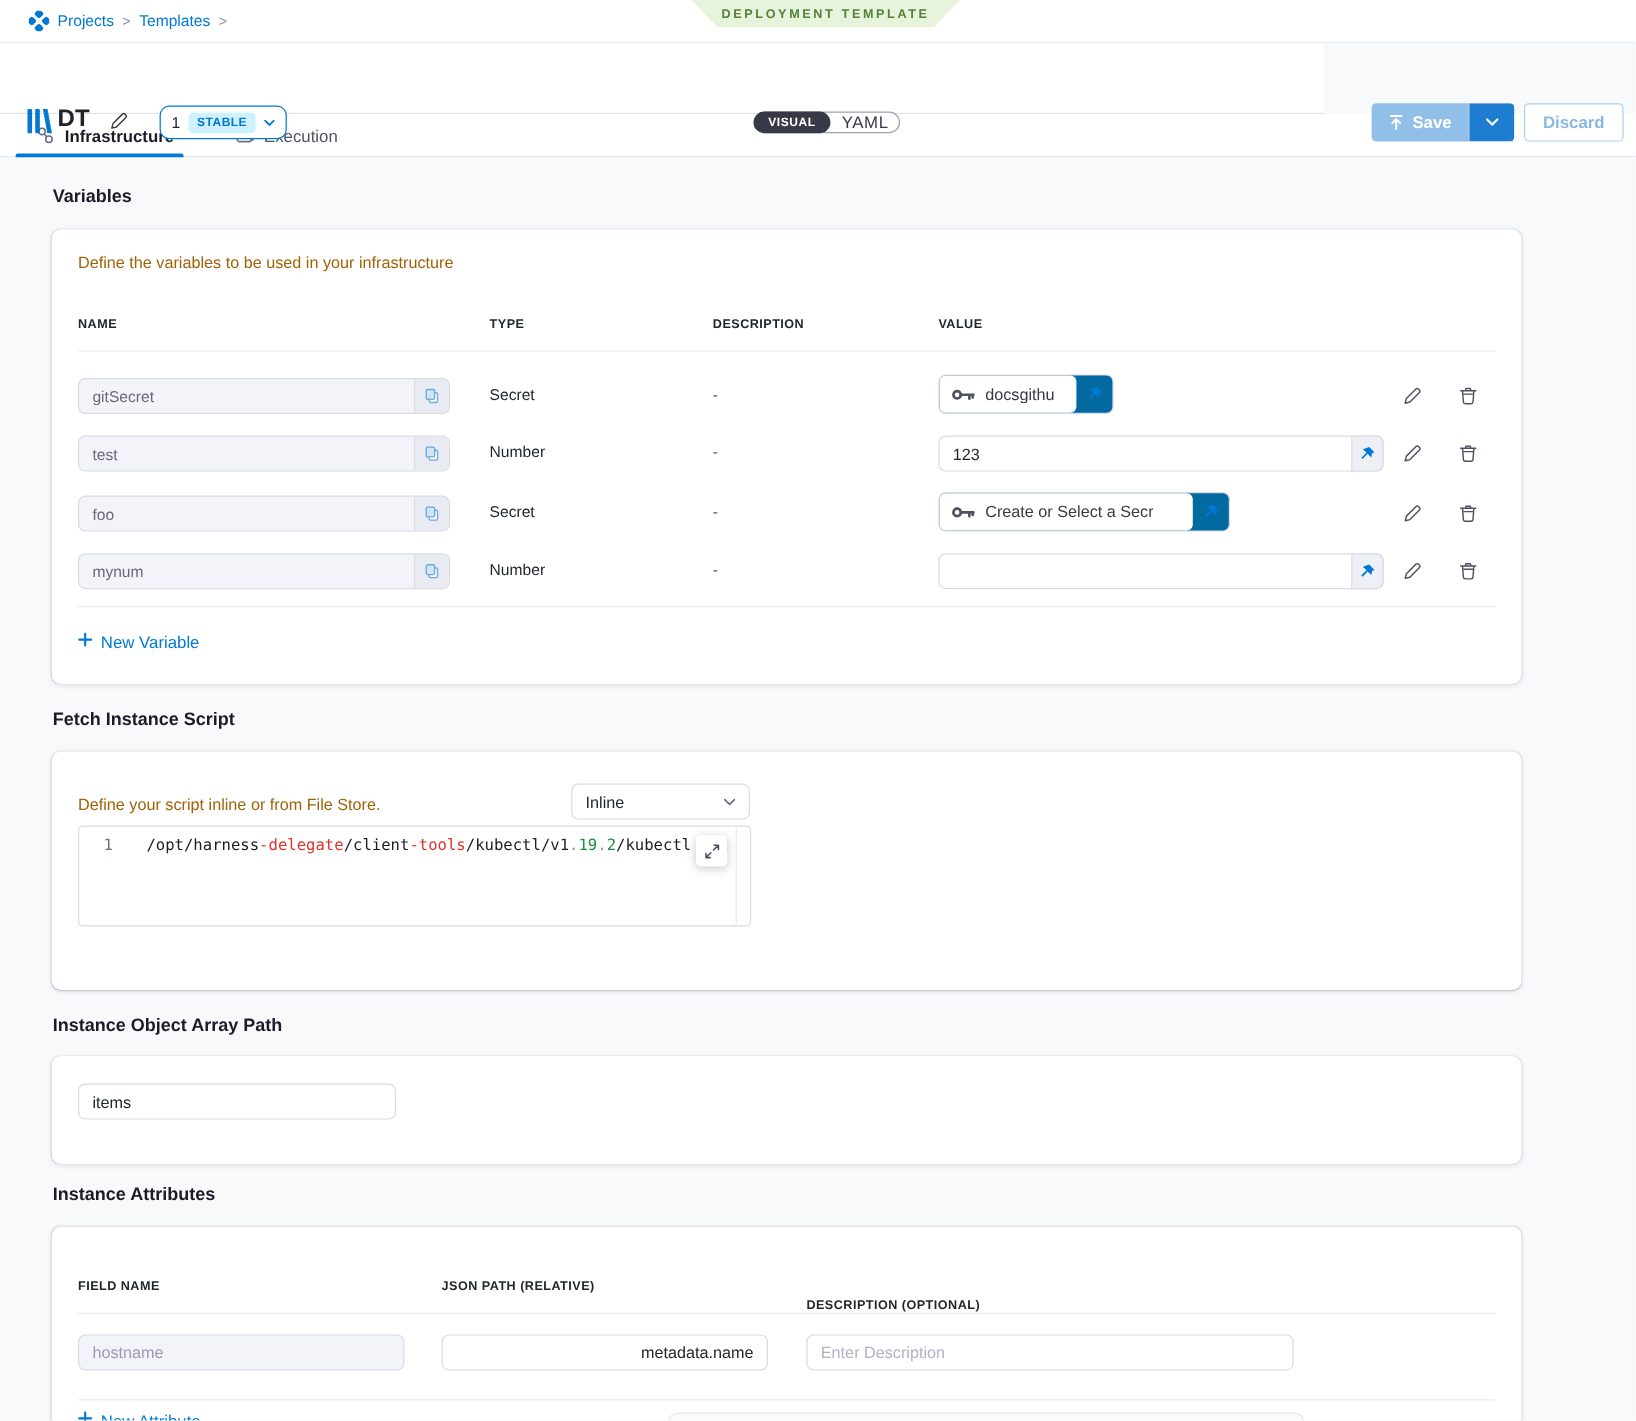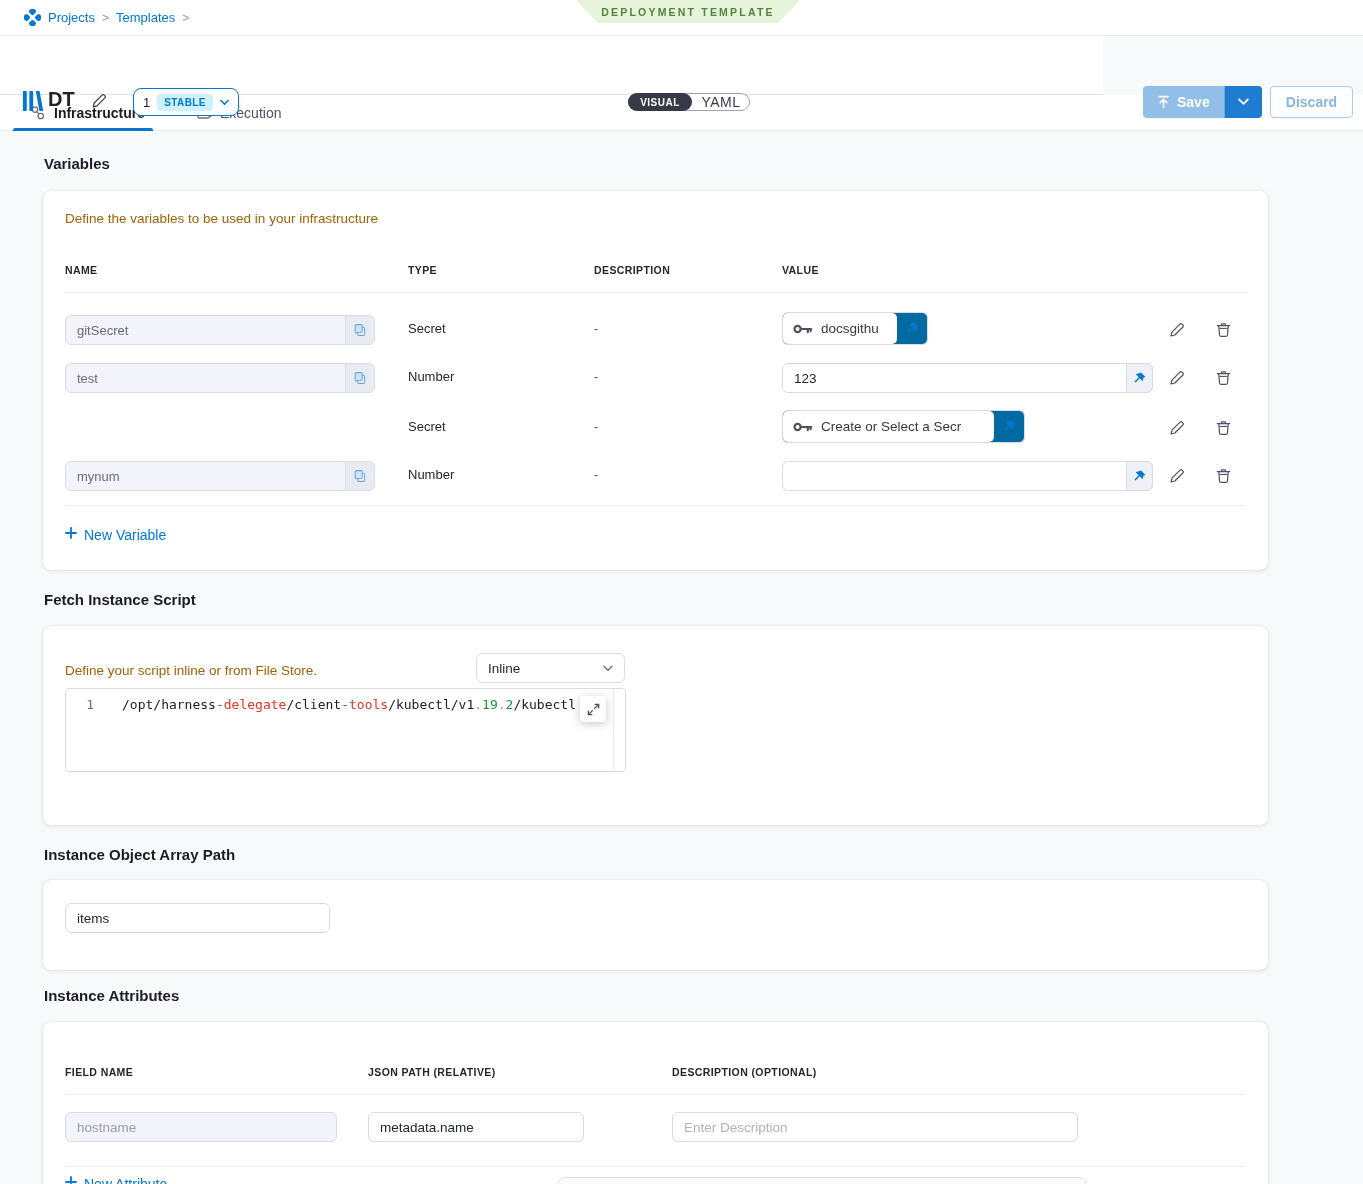--- a/index.html
+++ b/index.html
@@ -296,20 +296,29 @@
         <button class="icon-btn del">
           <svg width="17" height="18" viewBox="0 0 17 18">
               <path d="M2.2 4.6h12.6M6.2 4.4l.6-1.6h3.4l.6 1.6" fill="none" stroke="#4F5162" stroke-width="1.2" stroke-linecap="round"></path>
               <path d="M3.8 4.8l.7 9.2a1.6 1.6 0 0 0 1.6 1.4h4.8a1.6 1.6 0 0 0 1.6-1.4l.7-9.2" fill="none" stroke="#4F5162" stroke-width="1.2"></path>
               <path d="M4.4 7.4h8.2" stroke="#4F5162" stroke-width="1.1"></path>
             </svg>
         </button>
       </div>
 
       <div class="var-row" style="top:213px;">
+        <div class="name-field">
+          <span class="name-text">foo</span>
+          <span class="copy-seg">
+            <svg width="14" height="14" viewBox="0 0 14 14">
+                <rect x="4.6" y="4.2" width="7" height="8.2" rx="1.2" fill="#fff" stroke="#6AA8DC" stroke-width="1.1"></rect>
+                <rect x="2.2" y="1.6" width="7" height="8.2" rx="1.2" fill="#CFE4F5" stroke="#6AA8DC" stroke-width="1.1"></rect>
+              </svg>
+          </span>
+        </div>
         <div class="type-cell">Secret</div>
         <div class="desc-cell">-</div>
         <div class="secret-btn" style="width:243px;">
           <span class="secret-chip" style="width:212px;">
             <svg width="20" height="12" viewBox="0 0 20 12" style="flex:none;">
                 <circle cx="4.6" cy="6" r="3.1" fill="none" stroke="#4F5162" stroke-width="2.2"></circle>
                 <path d="M7.7 6h10.5M14.8 6v3.2M17.6 6v2.2" stroke="#4F5162" stroke-width="2.2" stroke-linecap="round"></path>
               </svg>
             <span class="secret-label">Create or Select a Secr</span>
           </span>
@@ -403,26 +412,26 @@
 
     <div class="card" style="top:749px; height:90px;">
       <input class="plain-input" type="text" style="position: absolute; left: 22px; top: 23px; width: 265px; height: 30px;" value="items">
     </div>
 
     <div class="section-title" style="top:856px;">Instance Attributes</div>
 
     <div class="card" style="top:891px; height:329px;">
       <div class="col-head" style="left:22px; top:44px;">FIELD NAME</div>
       <div class="col-head" style="left:325px; top:44px;">JSON PATH (RELATIVE)</div>
-      <div class="col-head" style="left:629px; top:44px;">DESCRIPTION (OPTIONAL)</div>
+      <div class="col-head" style="left:629px; top:60px;">DESCRIPTION (OPTIONAL)</div>
       <div class="hdiv" style="top:72px;"></div>
 
       <div>
         <input class="plain-input muted" type="text" style="position: absolute; left: 22px; top: 90px; width: 272px; height: 30px;" value="hostname">
-        <input class="plain-input" type="text" style="position: absolute; left: 325px; top: 90px; width: 216px; height: 30px;" value="metadata.name">
+        <input class="plain-input" type="text" style="position: absolute; left: 325px; top: 90px; width: 272px; height: 30px; text-align: right;" value="metadata.name">
         <input class="plain-input" type="text" style="position: absolute; left: 629px; top: 90px; width: 406px; height: 30px;" placeholder="Enter Description">
       </div>
 
       <div class="hdiv" style="top:144px;"></div>
       <div class="add-link" style="top:154px;">
         <svg width="12" height="12" viewBox="0 0 12 12">
             <path d="M6 1v10M1 6h10" stroke="#0278D5" stroke-width="1.8" stroke-linecap="round"></path>
           </svg>
         <span>New Attribute</span>
       </div>

